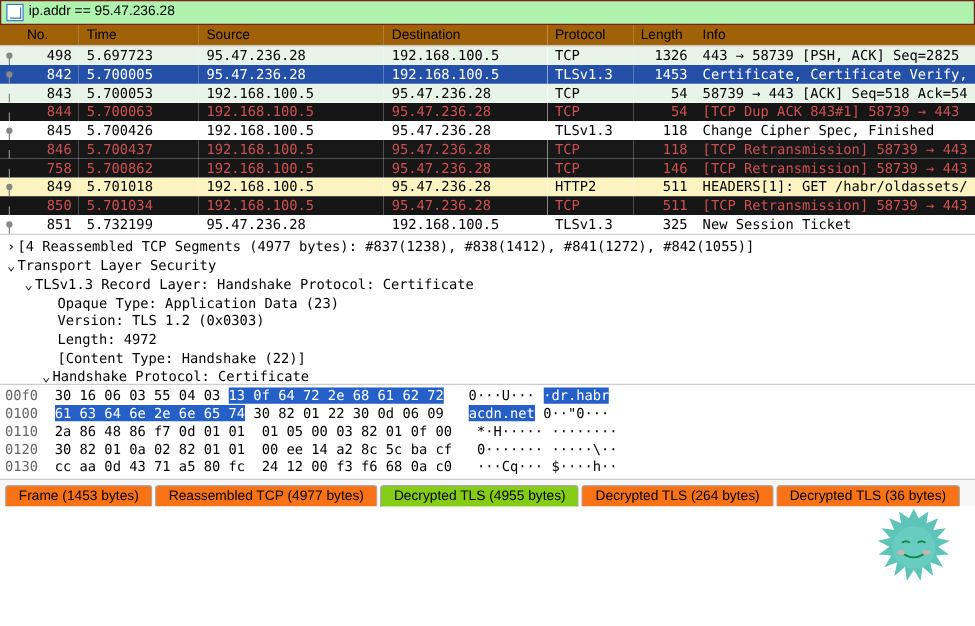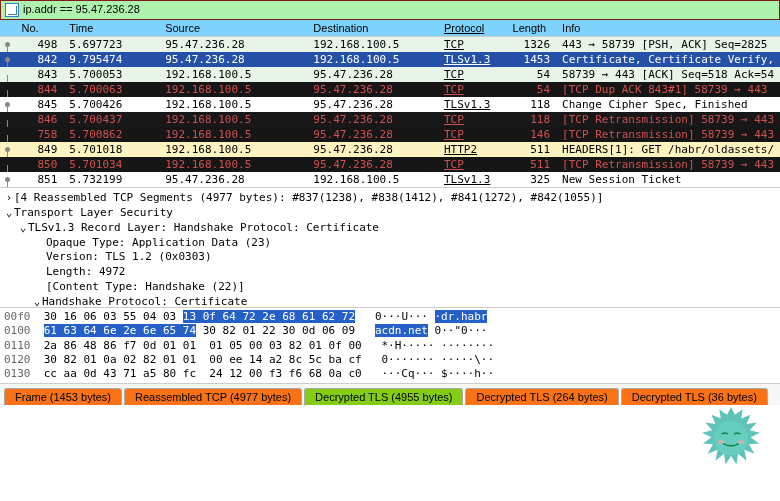--- a/index.html
+++ b/index.html
@@ -2,27 +2,27 @@
 <html><head>
 <meta charset="utf-8">
 <style>
 * { box-sizing: border-box; margin: 0; padding: 0; }
 body { font-family: "Segoe UI", Tahoma, sans-serif; font-size: 11px; background: #fff; width: 780px; height: 501px; overflow: hidden; position: relative; }
 .filter-bar { background: #aef2ae; border: 1px solid #7f1d1d; padding: 2px 4px; display: flex; align-items: flex-start; height: 20px; }
 .filter-icon { width: 14px; height: 14px; border: 1px solid #3a7cc7; margin-right: 4px; position: relative; background: #fff; }
 .filter-icon::before { content: ""; position: absolute; left: 2px; top: 2px; width: 8px; height: 8px; border: 1px solid #3a7cc7; border-top: none; border-left: none; }
 .filter-input { border: none; background: transparent; font-family: inherit; font-size: 11px; flex: 1; outline: none; }
 .packet-table { border-collapse: collapse; width: 100%; font-family: Consolas, monospace; font-size: 11px; }
-.packet-table th { text-align: left; padding: 2px 6px; background: #7dd3fc; border-bottom: 1px solid #ccc; font-weight: normal; font-family: "Segoe UI", Tahoma, sans-serif; }
+.packet-table th { text-align: left; padding: 2px 6px; background: #a16207; border-bottom: 1px solid #ccc; font-weight: normal; font-family: "Segoe UI", Tahoma, sans-serif; }
 .packet-table td { padding: 1px 6px; white-space: nowrap; overflow: hidden; }
 .col-no { width: 50px; text-align: right; padding-right: 10px; }
 .col-time { width: 100px; }
 .col-src { width: 155px; }
 .col-dst { width: 135px; }
-.col-proto { width: 70px; text-decoration: underline; }
+.col-proto { width: 70px; }
 .col-len { width: 50px; text-align: right; }
 .col-info { }
 .row-normal { background: #fff; }
 .row-light { background: #e8f4e8; }
 .row-selected { background: #2550a8; color: #fff; }
 .row-black { background: #161616; color: #d05050; padding-left: 36px; }
 .row-yellow { background: #fcf4c0; }
 .row-dark { background: #181818; color: #c85050; }
 .marker-cell { width: 16px; position: relative; }
 .marker-dot { width: 5px; height: 5px; background: #888; position: absolute; left: 5px; top: 5px; border-radius: 3px; }
@@ -77,21 +77,21 @@
         <td class="col-proto">TCP</td>
         <td class="col-len">1326</td>
         <td class="col-info">443 → 58739 [PSH, ACK] Seq=2825</td>
       </tr>
       <tr class="row-selected">
         <td class="marker-cell">
           <span class="marker-dot"></span>
           <span class="marker-line"></span>
         </td>
         <td class="col-no">842</td>
-        <td class="col-time">9.795474</td>
+        <td class="col-time">5.700005</td>
         <td class="col-src">95.47.236.28</td>
         <td class="col-dst">192.168.100.5</td>
         <td class="col-proto">TLSv1.3</td>
         <td class="col-len">1453</td>
         <td class="col-info">Certificate, Certificate Verify,</td>
       </tr>
       <tr class="row-light">
         <td class="marker-cell">
           <span class="marker-line"></span>
         </td>

